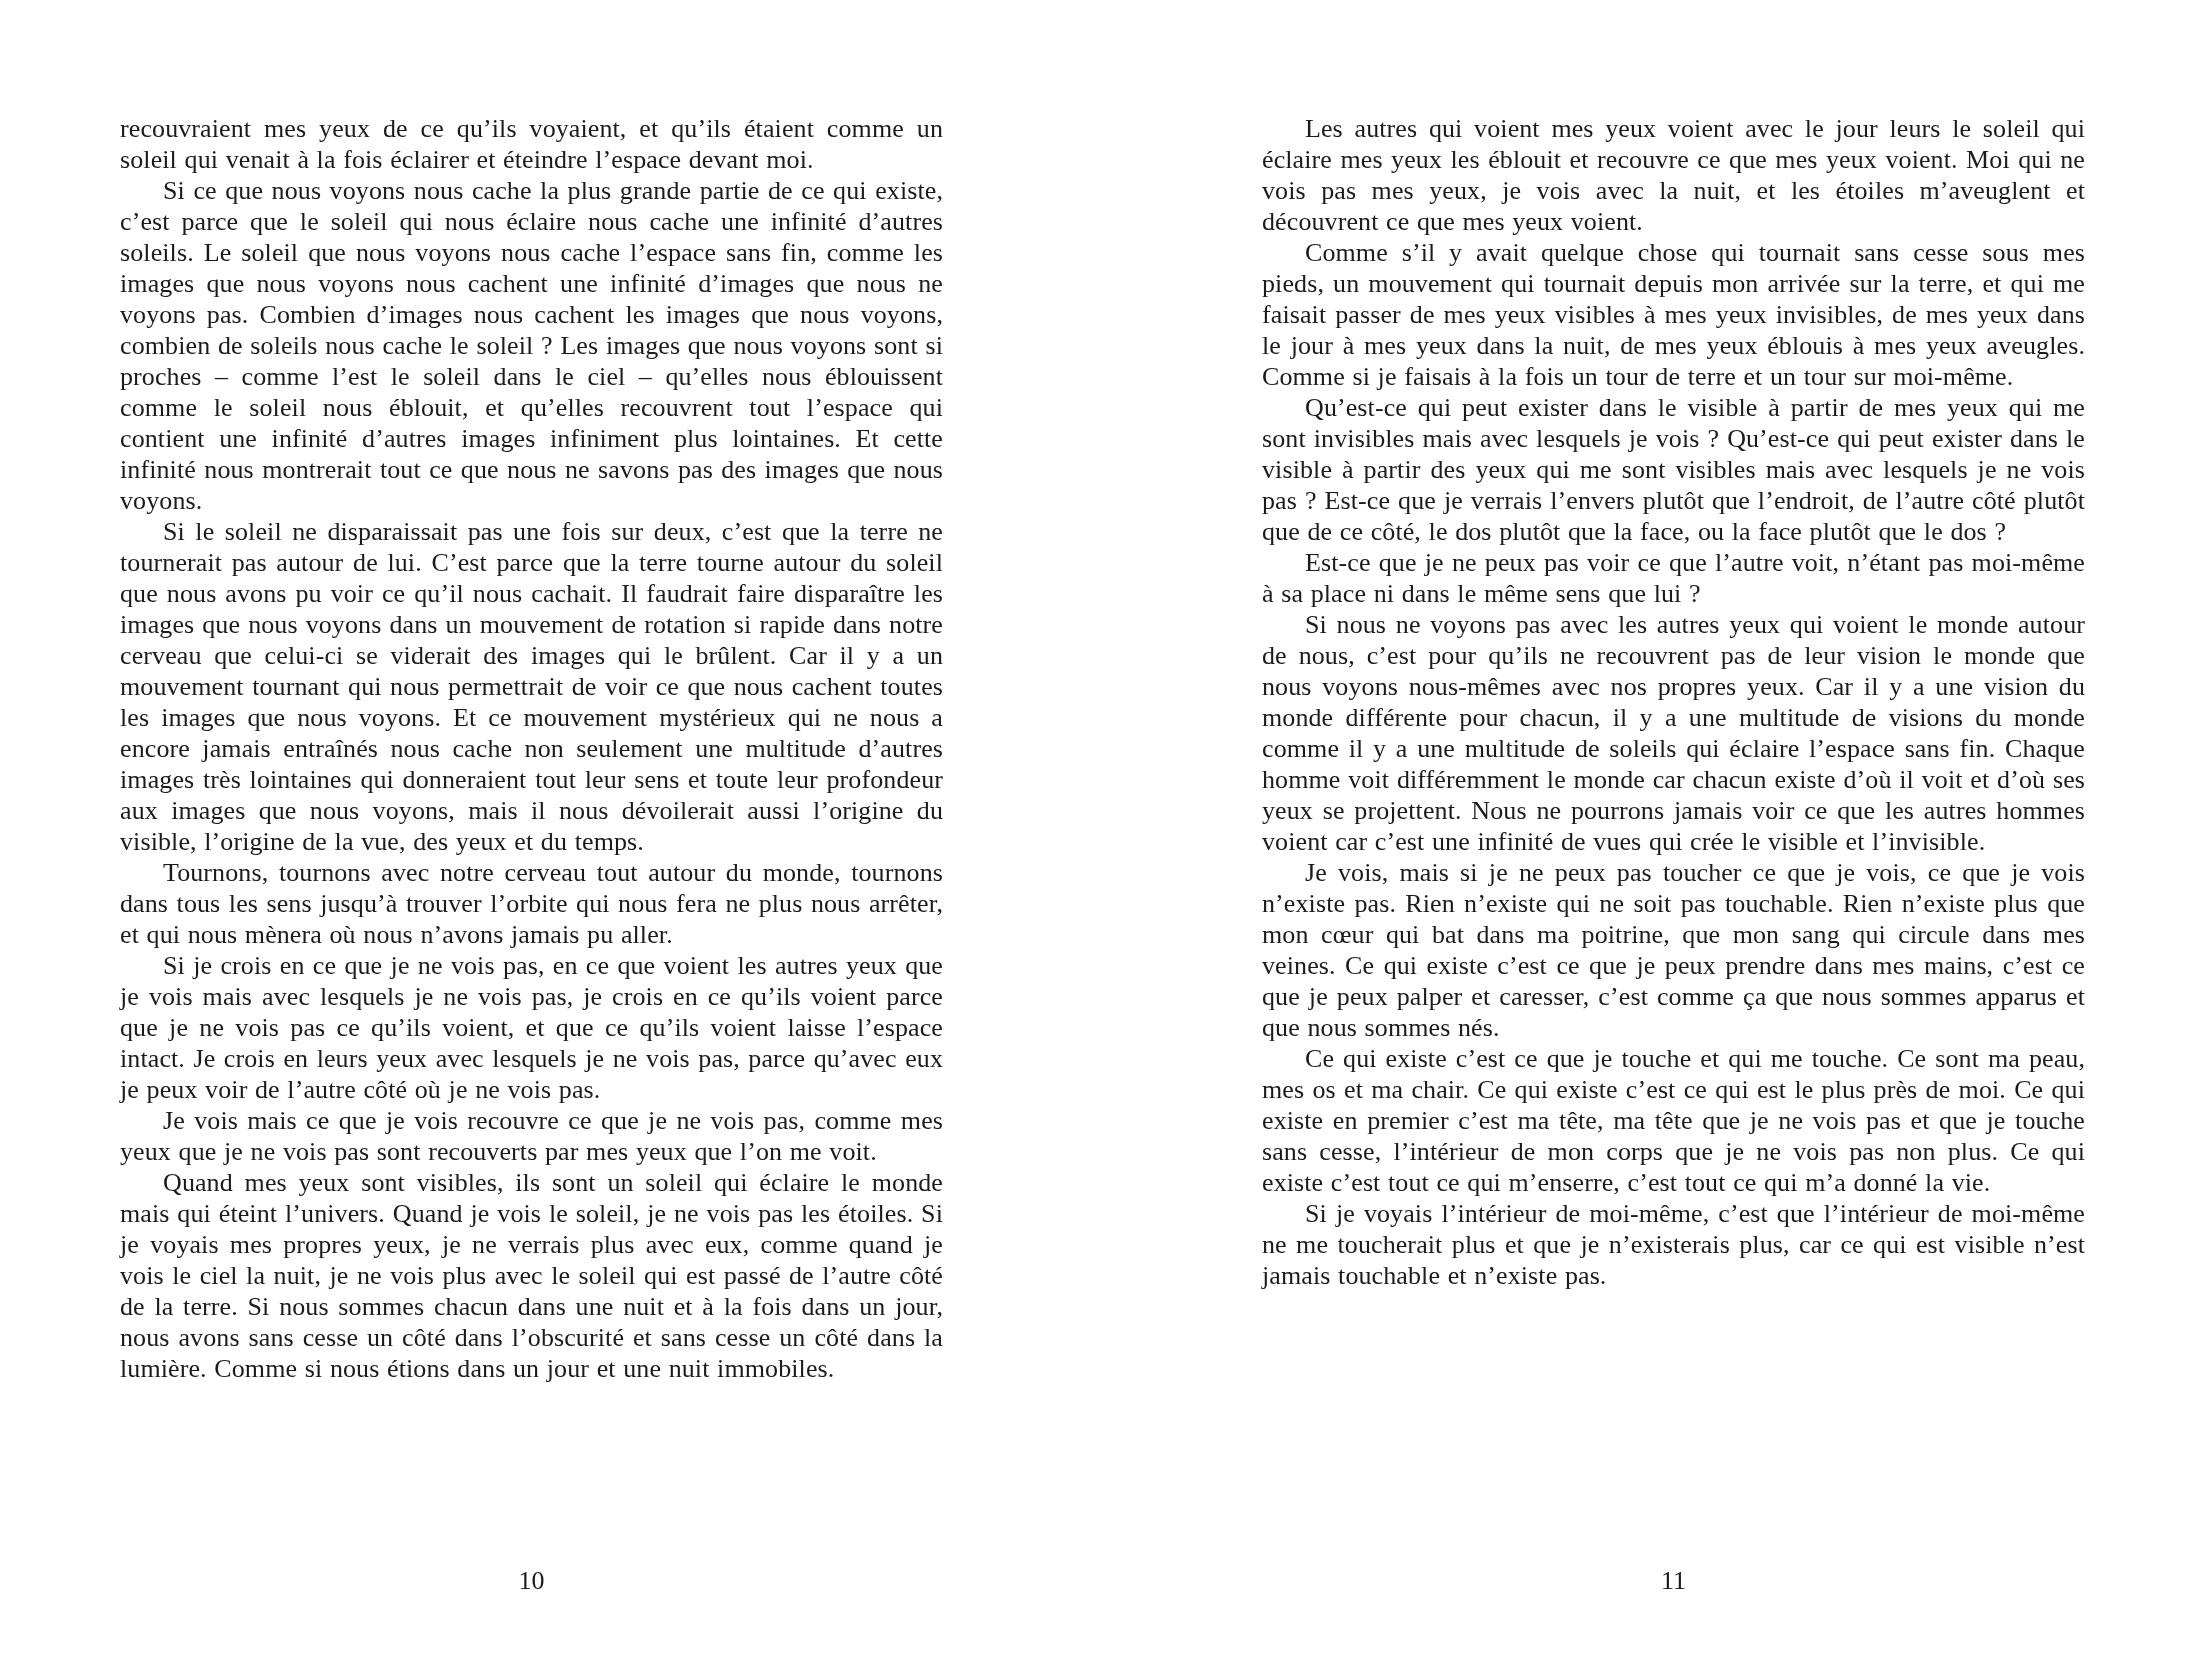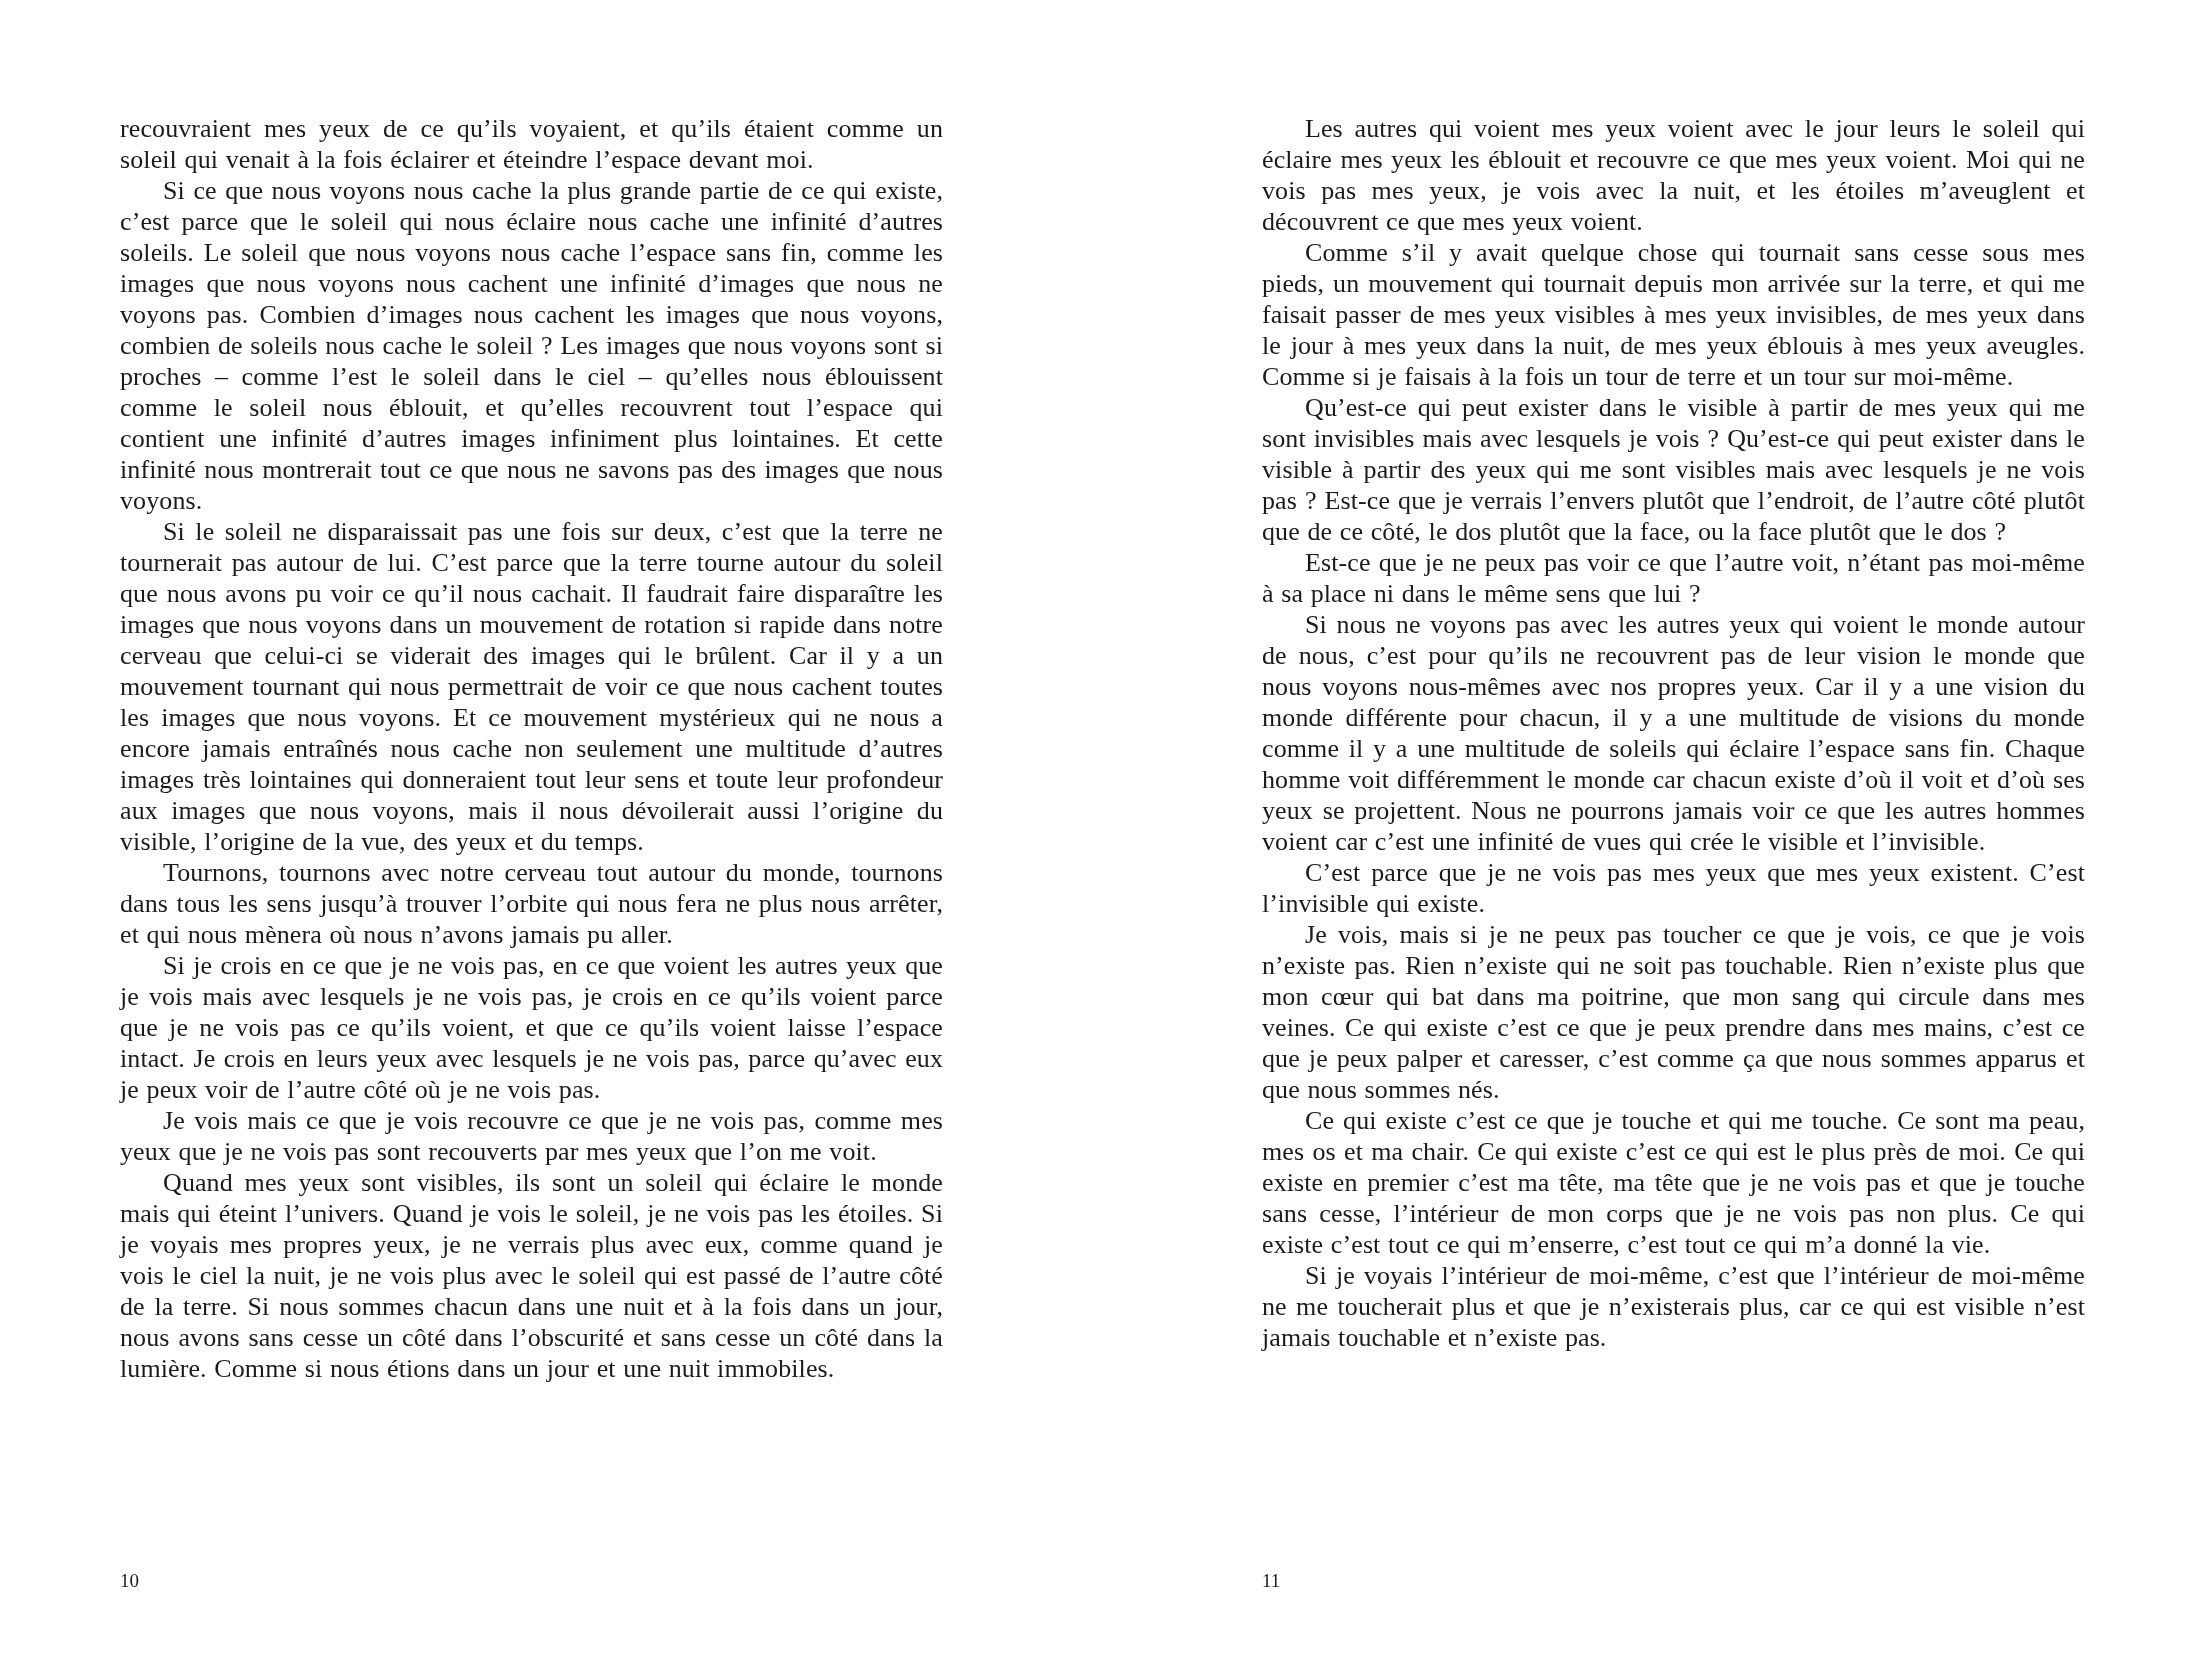--- a/index.html
+++ b/index.html
@@ -34,21 +34,22 @@
   }
   .page-text p + p {
   }
   .page-text p.no-indent {
     text-indent: 0;
   }
   .page-number {
     position: absolute;
     top: 1568px;
     width: 823px;
-    font-size: 19px;
+    text-align: center;
+    font-size: 26px;
     line-height: 26px;
   }
   #page-num-left  { left: 120px; }
   #page-num-right { left: 1262px; }
 </style>
 </head>
 <body>
 
 <div class="spread">
 
@@ -61,21 +62,20 @@
     <p>Je vois mais ce que je vois recouvre ce que je ne vois pas, comme mes yeux que je ne vois pas sont recouverts par mes yeux que l’on me voit.</p>
     <p>Quand mes yeux sont visibles, ils sont un soleil qui éclaire le monde mais qui éteint l’univers. Quand je vois le soleil, je ne vois pas les étoiles. Si je voyais mes propres yeux, je ne verrais plus avec eux, comme quand je vois le ciel la nuit, je ne vois plus avec le soleil qui est passé de l’autre côté de la terre. Si nous sommes chacun dans une nuit et à la fois dans un jour, nous avons sans cesse un côté dans l’obscurité et sans cesse un côté dans la lumière. Comme si nous étions dans un jour et une nuit immobiles.</p>
   </div>
 
   <div class="page-text" id="right-text">
     <p>Les autres qui voient mes yeux voient avec le jour leurs le soleil qui éclaire mes yeux les éblouit et recouvre ce que mes yeux voient. Moi qui ne vois pas mes yeux, je vois avec la nuit, et les étoiles m’aveuglent et découvrent ce que mes yeux voient.</p>
     <p>Comme s’il y avait quelque chose qui tournait sans cesse sous mes pieds, un mouvement qui tournait depuis mon arrivée sur la terre, et qui me faisait passer de mes yeux visibles à mes yeux invisibles, de mes yeux dans le jour à mes yeux dans la nuit, de mes yeux éblouis à mes yeux aveugles. Comme si je faisais à la fois un tour de terre et un tour sur moi-même.</p>
     <p>Qu’est-ce qui peut exister dans le visible à partir de mes yeux qui me sont invisibles mais avec lesquels je vois&nbsp;? Qu’est-ce qui peut exister dans le visible à partir des yeux qui me sont visibles mais avec lesquels je ne vois pas&nbsp;? Est-ce que je verrais l’envers plutôt que l’endroit, de l’autre côté plutôt que de ce côté, le dos plutôt que la face, ou la face plutôt que le dos&nbsp;?</p>
     <p>Est-ce que je ne peux pas voir ce que l’autre voit, n’étant pas moi-même à sa place ni dans le même sens que lui&nbsp;?</p>
     <p>Si nous ne voyons pas avec les autres yeux qui voient le monde autour de nous, c’est pour qu’ils ne recouvrent pas de leur vision le monde que nous voyons nous-mêmes avec nos propres yeux. Car il y a une vision du monde différente pour chacun, il y a une multitude de visions du monde comme il y a une multitude de soleils qui éclaire l’espace sans fin. Chaque homme voit différemment le monde car chacun existe d’où il voit et d’où ses yeux se projettent. Nous ne pourrons jamais voir ce que les autres hommes voient car c’est une infinité de vues qui crée le visible et l’invisible.</p>
-    <p>C’est parce que je ne vois pas mes yeux que mes yeux existent. C’est l’invisible qui existe.</p>
     <p>Je vois, mais si je ne peux pas toucher ce que je vois, ce que je vois n’existe pas. Rien n’existe qui ne soit pas touchable. Rien n’existe plus que mon cœur qui bat dans ma poitrine, que mon sang qui circule dans mes veines. Ce qui existe c’est ce que je peux prendre dans mes mains, c’est ce que je peux palper et caresser, c’est comme ça que nous sommes apparus et que nous sommes nés.</p>
     <p>Ce qui existe c’est ce que je touche et qui me touche. Ce sont ma peau, mes os et ma chair. Ce qui existe c’est ce qui est le plus près de moi. Ce qui existe en premier c’est ma tête, ma tête que je ne vois pas et que je touche sans cesse, l’intérieur de mon corps que je ne vois pas non plus. Ce qui existe c’est tout ce qui m’enserre, c’est tout ce qui m’a donné la vie.</p>
     <p>Si je voyais l’intérieur de moi-même, c’est que l’intérieur de moi-même ne me toucherait plus et que je n’existerais plus, car ce qui est visible n’est jamais touchable et n’existe pas.</p>
   </div>
 
   <div class="page-number" id="page-num-left">10</div>
   <div class="page-number" id="page-num-right">11</div>
 
 </div>
 

